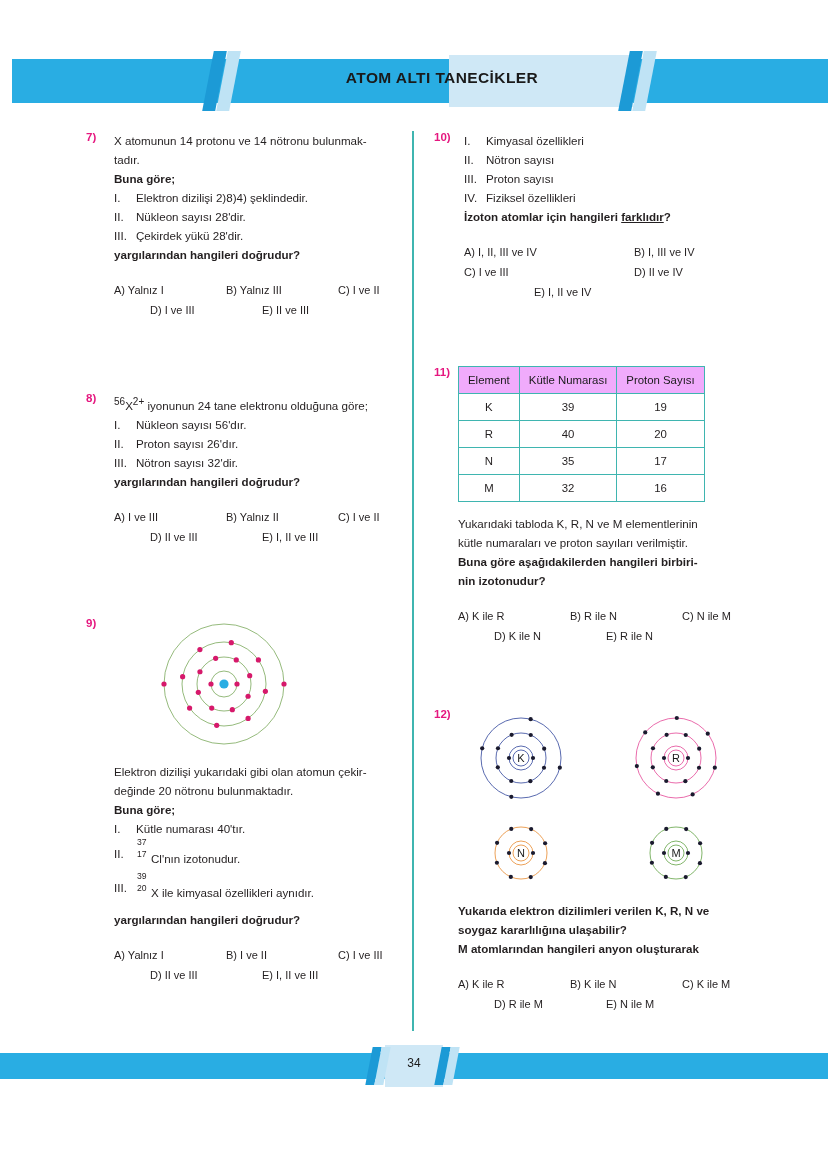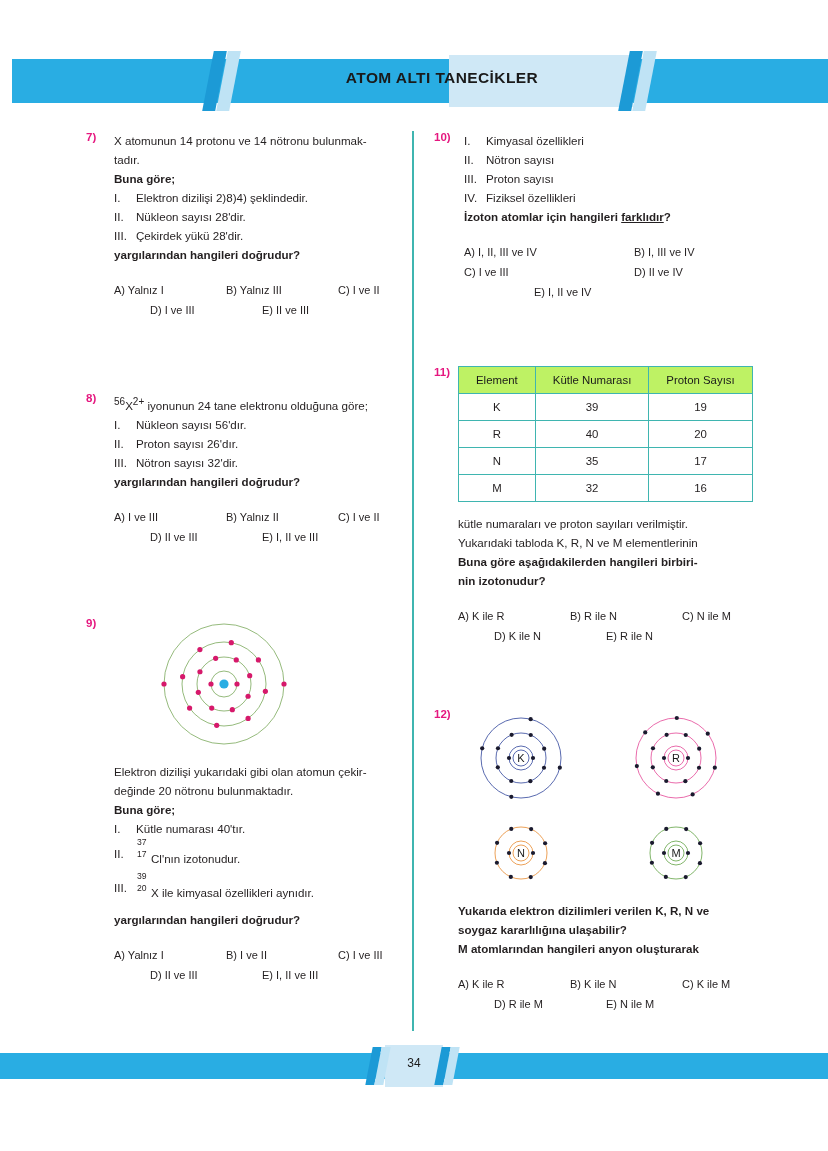--- a/index.html
+++ b/index.html
@@ -151,24 +151,24 @@
   .opts.two-col .opt-row > span:nth-child(1) { width: 170px; }
   .opts.two-col .opt-row.last { padding-left: 70px; }
 
   
   .tbl {
     border-collapse: collapse;
     margin: 4px 0 0 24px;
     font-size: 11.4px;
   }
   .tbl th {
-    background: #bef264;
+    background: #f0abfc;
     border: 1px solid #3fb5b0;
     font-weight: normal;
-    padding: 7px 17px;
+    padding: 7px 9px;
     color: #1a1a1a;
     white-space: nowrap;
   }
   .tbl td {
     border: 1px solid #3fb5b0;
     padding: 7px 9px;
     text-align: center;
   }
 
   
@@ -427,22 +427,22 @@
             <td>17</td>
           </tr>
           <tr>
             <td>M</td>
             <td>32</td>
             <td>16</td>
           </tr>
         </tbody>
       </table>
       <div style="margin-left:24px;margin-top:12px;">
+        <div class="line">Yukarıdaki tabloda K, R, N ve M elementlerinin</div>
         <div class="line">kütle numaraları ve proton sayıları verilmiştir.</div>
-        <div class="line">Yukarıdaki tabloda K, R, N ve M elementlerinin</div>
         <div class="line b just">Buna göre aşağıdakilerden hangileri birbiri-</div>
         <div class="line b">nin izotonudur?</div>
         <div class="opts">
           <div class="opt-row row1">
             <span>A) K ile R</span>
             <span>B) R ile N</span>
             <span>C) N ile M</span>
           </div>
           <div class="opt-row row2">
             <span>D) K ile N</span>

